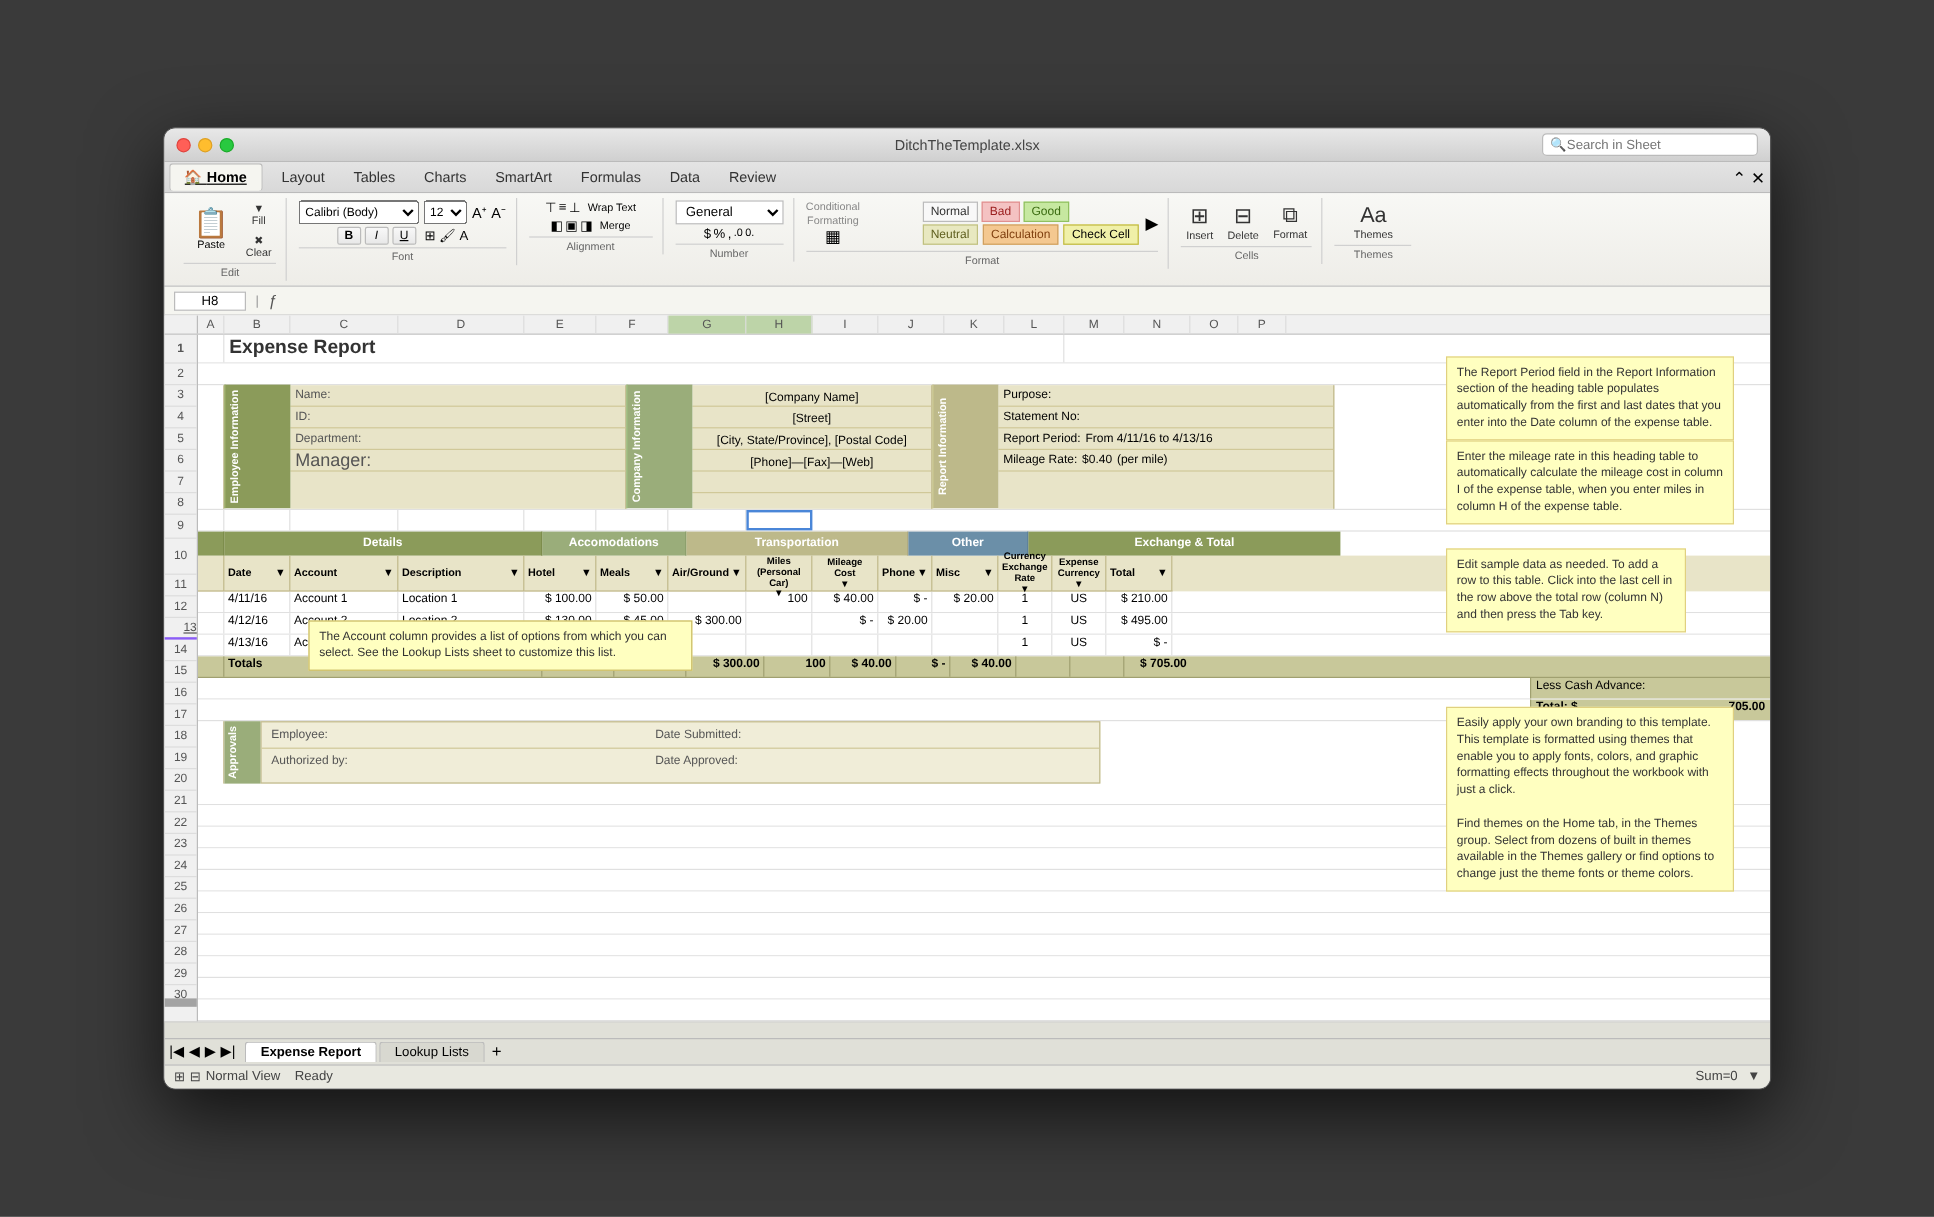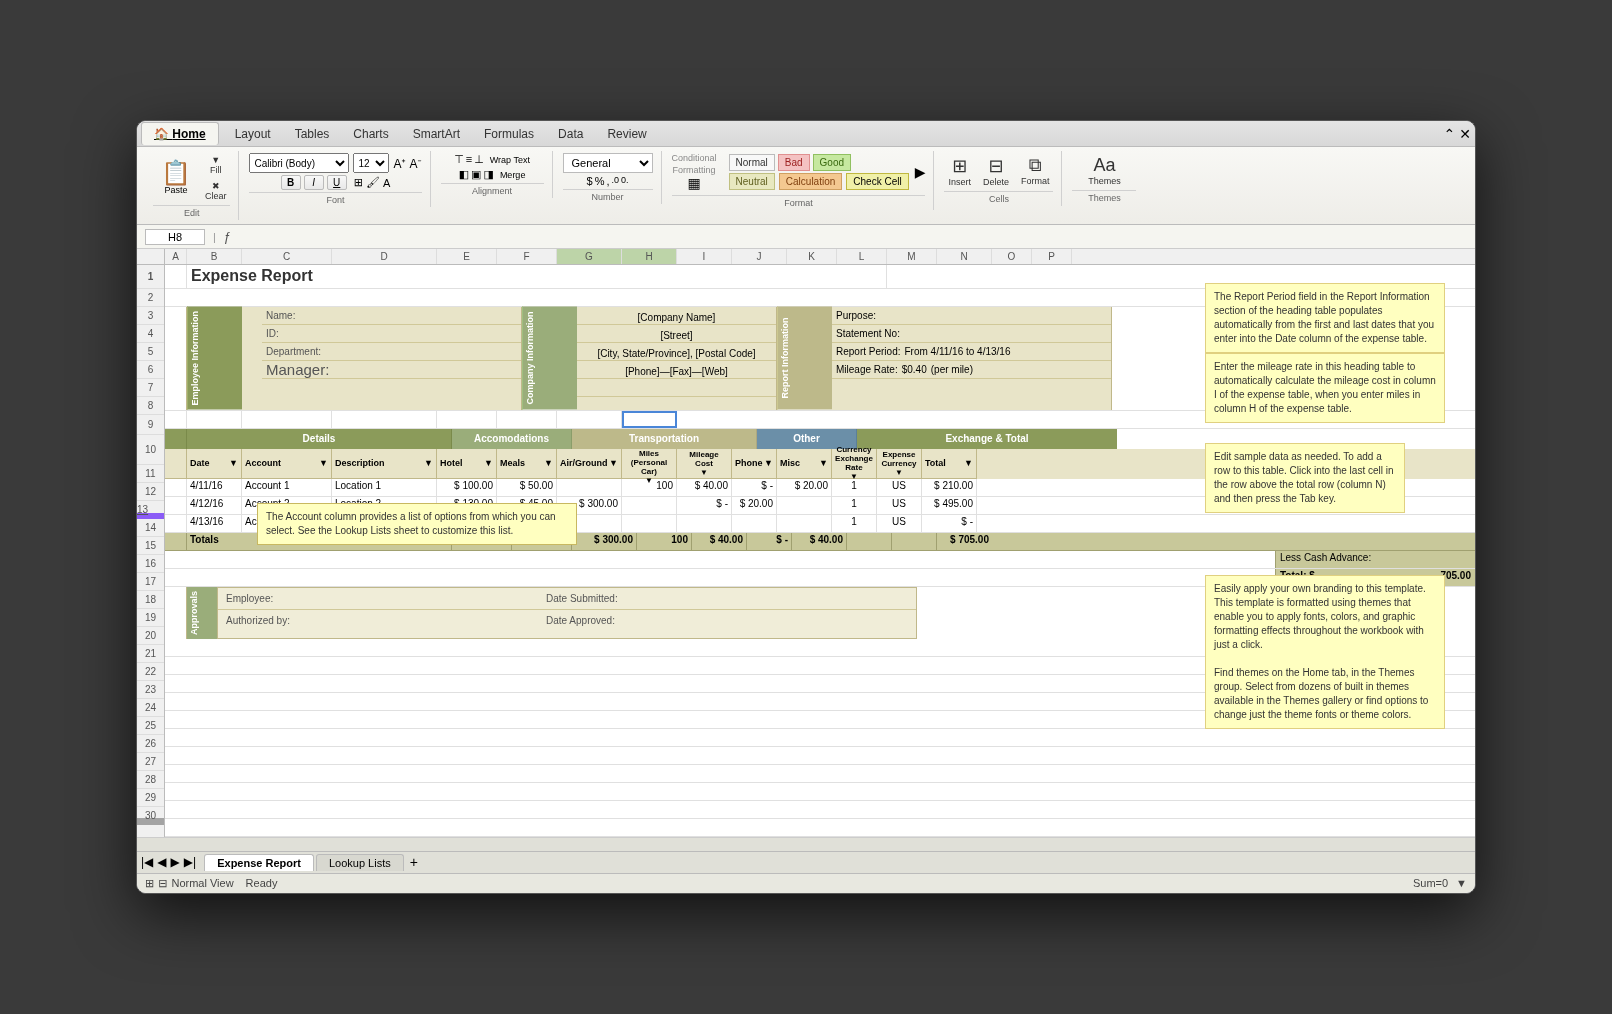--- a/index.html
+++ b/index.html
@@ -161,20 +161,34 @@
     }
     .scrollbar-area {
       height: 14px; background: #e0e0d8; border-top: 1px solid #ccc;
     }
   </style>
 </head>
 <body>
 
 <div class="window">
 
+  <div class="title-bar">
+    <div class="traffic-lights">
+      <div class="tl tl-red"></div>
+      <div class="tl tl-yellow"></div>
+      <div class="tl tl-green"></div>
+    </div>
+    <div class="title-bar-title">DitchTheTemplate.xlsx</div>
+    <div class="title-bar-right">
+      <div class="search-bar">
+        <span>🔍</span>
+        <input type="text" placeholder="Search in Sheet" style="">
+      </div>
+    </div>
+  </div>
 
   <div class="ribbon-tabs">
     <div class="ribbon-tab ribbon-tab-home active">🏠 <span>Home</span></div>
     <div class="ribbon-tab">Layout</div>
     <div class="ribbon-tab">Tables</div>
     <div class="ribbon-tab">Charts</div>
     <div class="ribbon-tab">SmartArt</div>
     <div class="ribbon-tab">Formulas</div>
     <div class="ribbon-tab">Data</div>
     <div class="ribbon-tab">Review</div>
@@ -262,21 +276,21 @@
       <div class="ribbon-group-label">Number</div>
     </div>
 
     <div class="ribbon-group" style="min-width:220px;">
       <div style="display:flex;gap:4px;margin-bottom:2px;align-items:center;">
         <div style="display:flex;flex-direction:column;align-items:center;margin-right:8px;">
           <div style="font-size:9px;color:#888;margin-bottom:2px;">Conditional</div>
           <div style="font-size:9px;color:#888;">Formatting</div>
           <span style="font-size:14px;cursor:pointer;">▦</span>
         </div>
-        <div style="display:flex;flex-direction:column;gap:2px;">
+        <div style="display:flex;flex-direction:column;gap:2px;margin-left:40px;">
           <div style="display:flex;gap:3px;">
             <div class="cf-normal" style="padding:2px 6px;font-size:10px;cursor:pointer;">Normal</div>
             <div class="cf-bad" style="padding:2px 6px;font-size:10px;cursor:pointer;">Bad</div>
             <div class="cf-good" style="padding:2px 6px;font-size:10px;cursor:pointer;">Good</div>
           </div>
           <div style="display:flex;gap:4px;">
             <div class="cf-neutral" style="padding:2px 6px;font-size:10px;cursor:pointer;">Neutral</div>
             <div class="cf-calc" style="padding:2px 6px;font-size:10px;cursor:pointer;">Calculation</div>
             <div class="cf-checkcell" style="padding:2px 6px;font-size:10px;cursor:pointer;">Check Cell</div>
           </div>
@@ -352,21 +366,21 @@
         <div style="height:18px;line-height:18px;text-align:center;border-bottom:1px solid #ddd;">3</div>
         <div style="height:18px;line-height:18px;text-align:center;border-bottom:1px solid #ddd;">4</div>
         <div style="height:18px;line-height:18px;text-align:center;border-bottom:1px solid #ddd;">5</div>
         <div style="height:18px;line-height:18px;text-align:center;border-bottom:1px solid #ddd;">6</div>
         <div style="height:18px;line-height:18px;text-align:center;border-bottom:1px solid #ddd;">7</div>
         <div style="height:18px;line-height:18px;text-align:center;border-bottom:1px solid #ddd;">8</div>
         <div style="height:20px;line-height:20px;text-align:center;border-bottom:1px solid #ddd;">9</div>
         <div style="height:30px;line-height:30px;text-align:center;border-bottom:1px solid #ddd;">10</div>
         <div style="height:18px;line-height:18px;text-align:center;border-bottom:1px solid #ddd;">11</div>
         <div style="height:18px;line-height:18px;text-align:center;border-bottom:1px solid #ddd;">12</div>
-        <div style="height:18px;line-height:18px;text-align:left;border-bottom:6px solid #8b5cf6;text-decoration:underline;">13</div>
+        <div style="height:18px;line-height:18px;text-align:right;border-bottom:2px solid #8b5cf6;text-decoration:underline;">13</div>
         <div style="height:18px;line-height:18px;text-align:center;border-bottom:1px solid #ddd;">14</div>
         <div style="height:18px;line-height:18px;text-align:center;border-bottom:1px solid #ddd;">15</div>
         <div style="height:18px;line-height:18px;text-align:center;border-bottom:1px solid #ddd;">16</div>
         <div style="height:18px;line-height:18px;text-align:center;border-bottom:1px solid #ddd;">17</div>
         <div style="height:18px;line-height:18px;text-align:center;border-bottom:1px solid #ddd;">18</div>
         <div style="height:18px;line-height:18px;text-align:center;border-bottom:1px solid #ddd;">19</div>
         <div style="height:18px;line-height:18px;text-align:center;border-bottom:1px solid #ddd;">20</div>
         <div style="height:18px;line-height:18px;text-align:center;border-bottom:1px solid #ddd;">21</div>
         <div style="height:18px;line-height:18px;text-align:center;border-bottom:1px solid #ddd;">22</div>
         <div style="height:18px;line-height:18px;text-align:center;border-bottom:1px solid #ddd;">23</div>
@@ -388,21 +402,21 @@
 
         <div style="display:flex;height:18px;background:white;border-bottom:1px solid #e0e0e0;">
           <div style="min-width:800px;"></div>
         </div>
 
         <div style="display:flex;border-bottom:1px solid #e0e0e0;">
 
           <div style="width:22px;border-right:1px solid #c0b88a;"></div>
           <div style="width:55px;background:#8b9b5a;color:white;font-size:9px;font-weight:bold;text-align:center;writing-mode:vertical-rl;transform:rotate(180deg);padding:4px 2px;border-right:1px solid #a0b06a;">Employee Information</div>
 
-          <div style="width:280px;background:#e8e4c8;border-right:1px solid #c0b88a;padding-left:20px;">
+          <div style="width:280px;background:#e8e4c8;border-right:1px solid #c0b88a;">
             <div style="display:flex;height:18px;border-bottom:1px solid #d0c898;padding:2px 4px;align-items:center;">
               <span style="width:80px;font-size:10px;color:#555;">Name:</span>
             </div>
             <div style="display:flex;height:18px;border-bottom:1px solid #d0c898;padding:2px 4px;align-items:center;">
               <span style="width:80px;font-size:10px;color:#555;">ID:</span>
             </div>
             <div style="display:flex;height:18px;border-bottom:1px solid #d0c898;padding:2px 4px;align-items:center;">
               <span style="width:80px;font-size:10px;color:#555;">Department:</span>
             </div>
             <div style="display:flex;height:18px;border-bottom:1px solid #d0c898;padding:2px 4px;align-items:center;">

